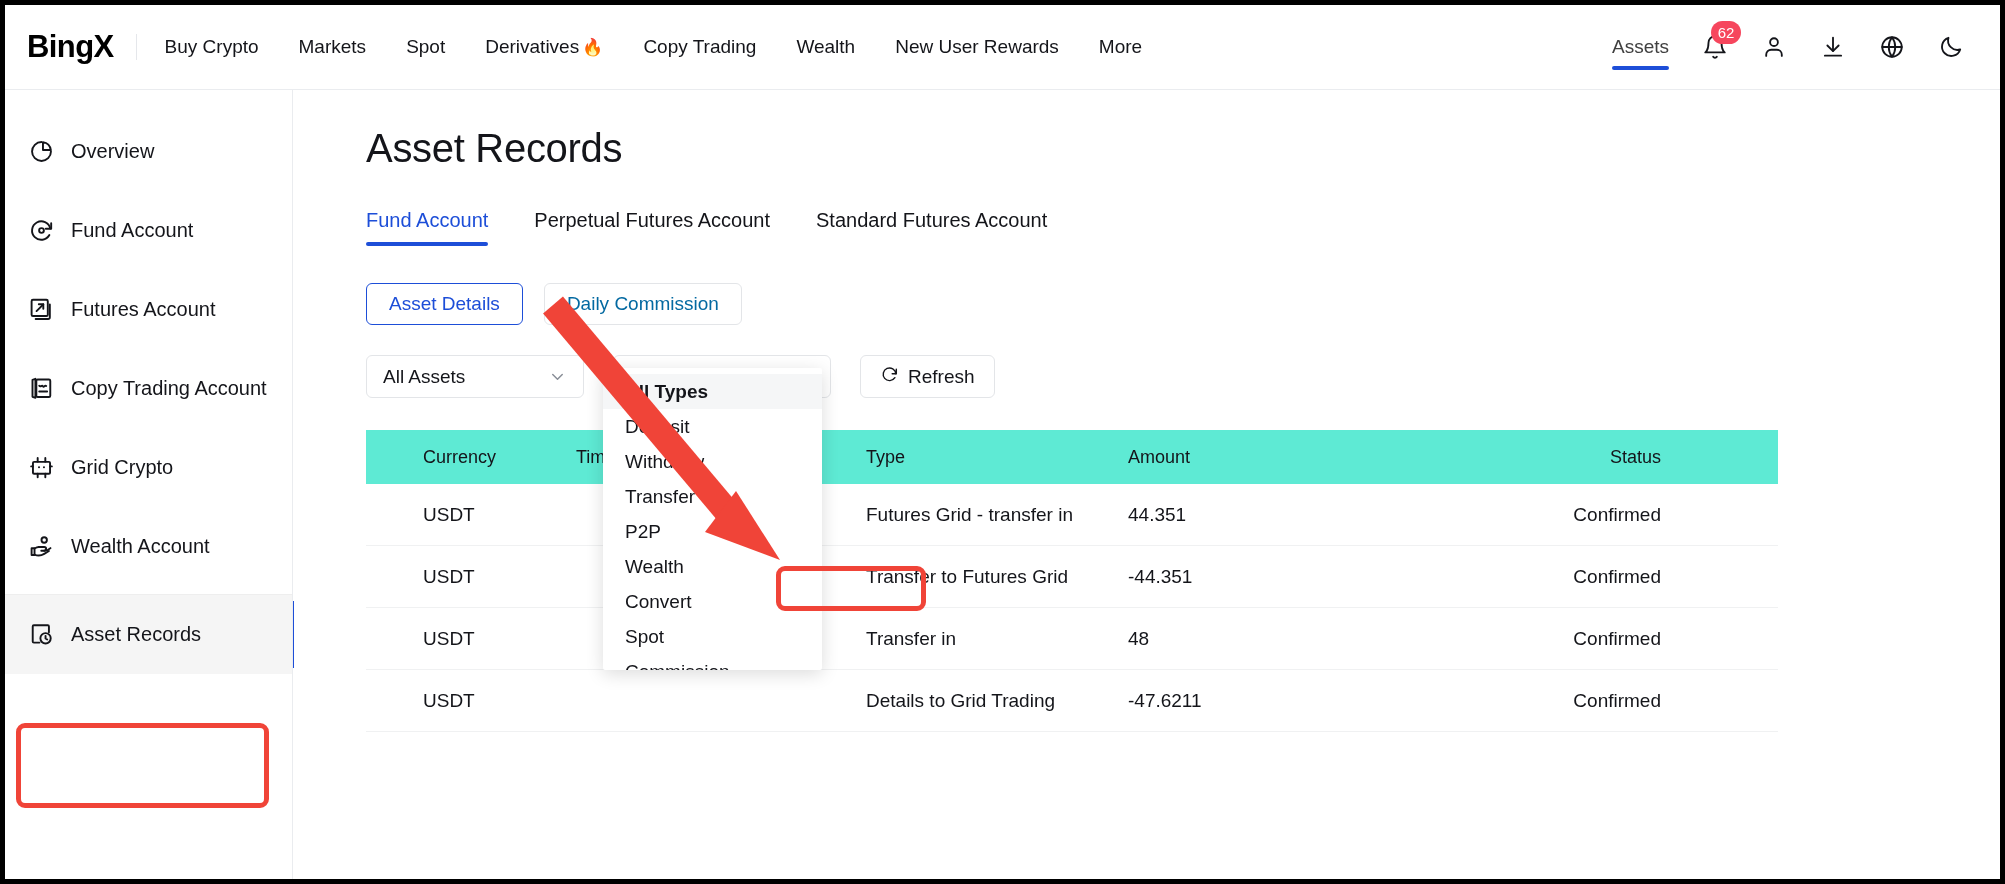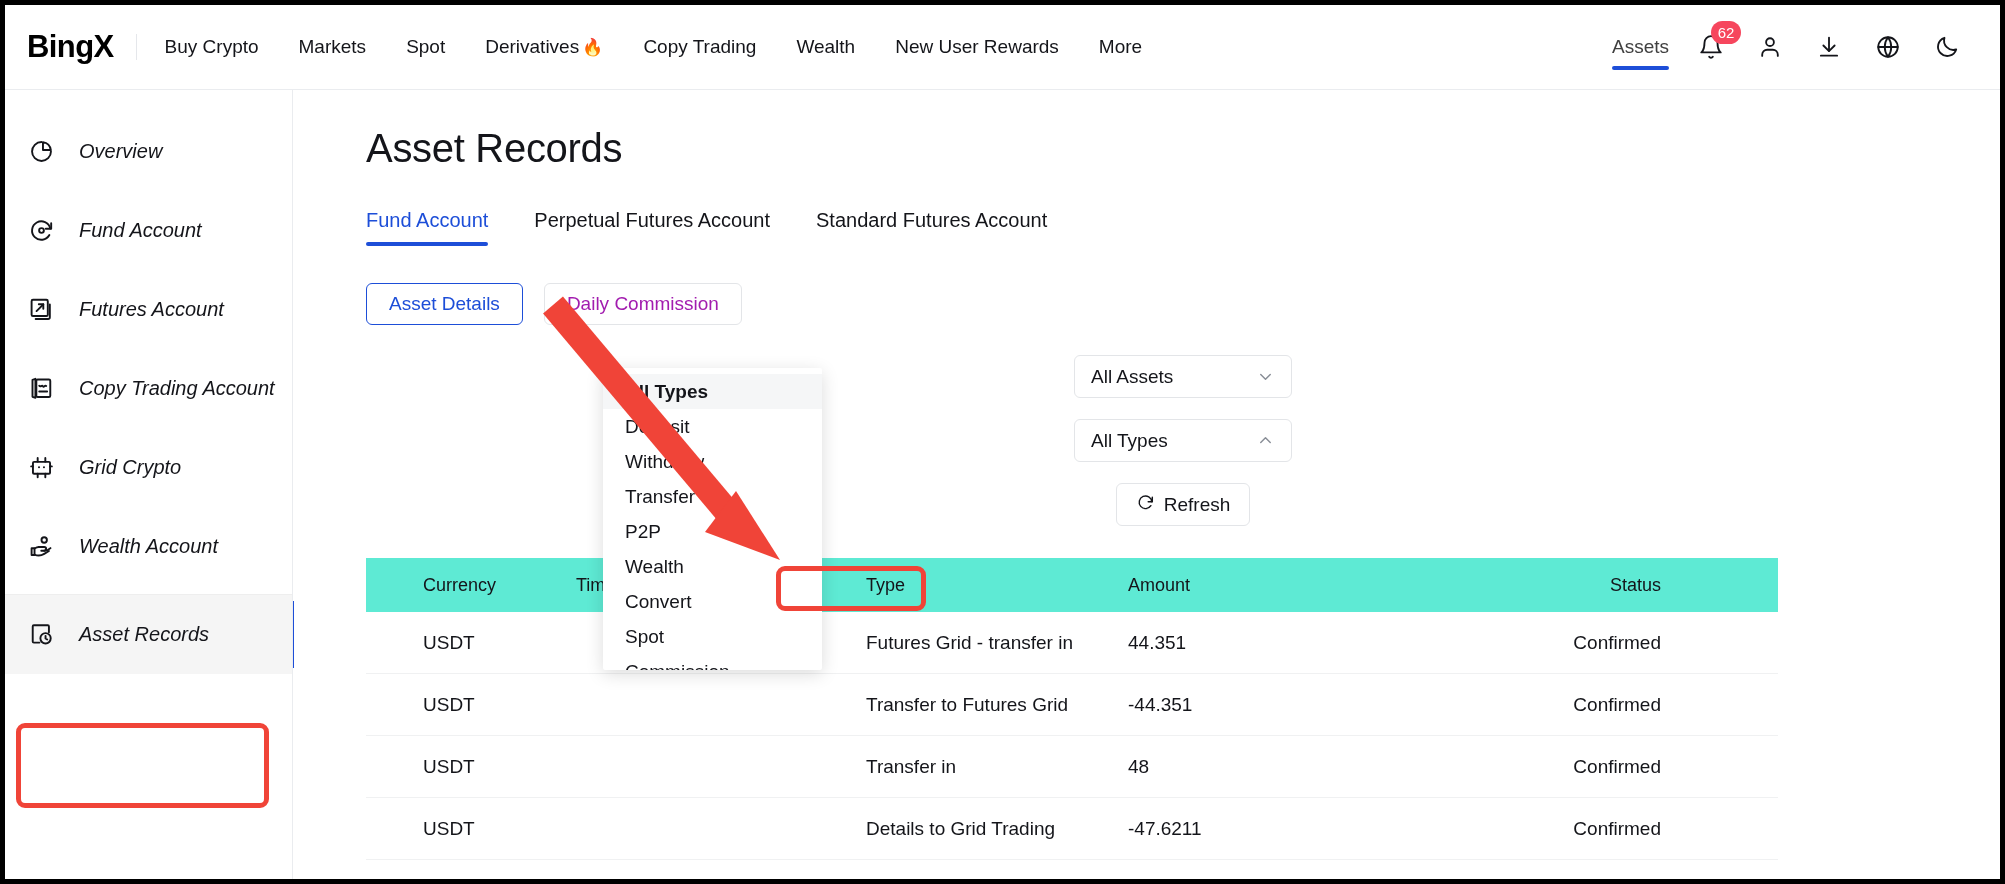--- a/index.html
+++ b/index.html
@@ -76,21 +76,21 @@
     left: 0; bottom: 18px;
     width: 100%; height: 4px;
     background: #1d4ed8;
     border-radius: 2px;
   }
   .icon-btn {
     position: relative;
     width: 30px; height: 30px;
     display: flex;
     align-items: center;
-    justify-content: flex-start;
+    justify-content: flex-end;
     cursor: pointer;
     color: #14151a;
   }
   .badge {
     position: absolute;
     top: -11px; left: 13px;
     min-width: 30px; height: 23px;
     border-radius: 12px;
     background: #f6465d;
     color: #fff;
@@ -108,28 +108,27 @@
     left: 0; top: 85px;
     width: 288px; height: 794px;
     background: #ffffff;
     border-right: 1px solid #eaecef;
     padding-top: 22px;
   }
   .side-item {
     position: relative;
     display: flex;
     align-items: center;
-    gap: 24px;
+    gap: 16px;
     height: 79px;
     padding-left: 22px;
     font-size: 20px;
     color: #14151a;
     cursor: pointer;
     white-space: nowrap;
-    font-style: italic;
   }
   .side-item.active {
     background: #f5f5f5;
   }
   .side-item.active::after {
     content: "";
     position: absolute;
     right: -6px; top: 6px;
     width: 5px; height: 67px;
     background: #1d4ed8;
@@ -189,38 +188,37 @@
     margin-top: 37px;
   }
   .seg-btn {
     height: 42px;
     min-width: 130px;
     padding: 0 22px;
     border-radius: 6px;
     border: 1px solid #e3e5e8;
     background: #fff;
     font-size: 19px;
-    color: #a21caf;
+    color: #0369a1;
     display: flex;
     align-items: center;
     justify-content: center;
     cursor: pointer;
     white-space: nowrap;
     font-family: "Liberation Sans", sans-serif;
   }
   .seg-btn.selected {
     border-color: #1d4ed8;
     color: #1d4ed8;
   }
   .filter-row {
     display: flex;
-    gap: 21px;
+    gap: 29px;
     margin-top: 30px;
     align-items: center;
-    flex-direction: column;
   }
   .select {
     position: relative;
     width: 218px; height: 43px;
     border: 1px solid #e3e5e8;
     border-radius: 6px;
     background: #fff;
     display: flex;
     align-items: center;
     padding: 0 16px;

